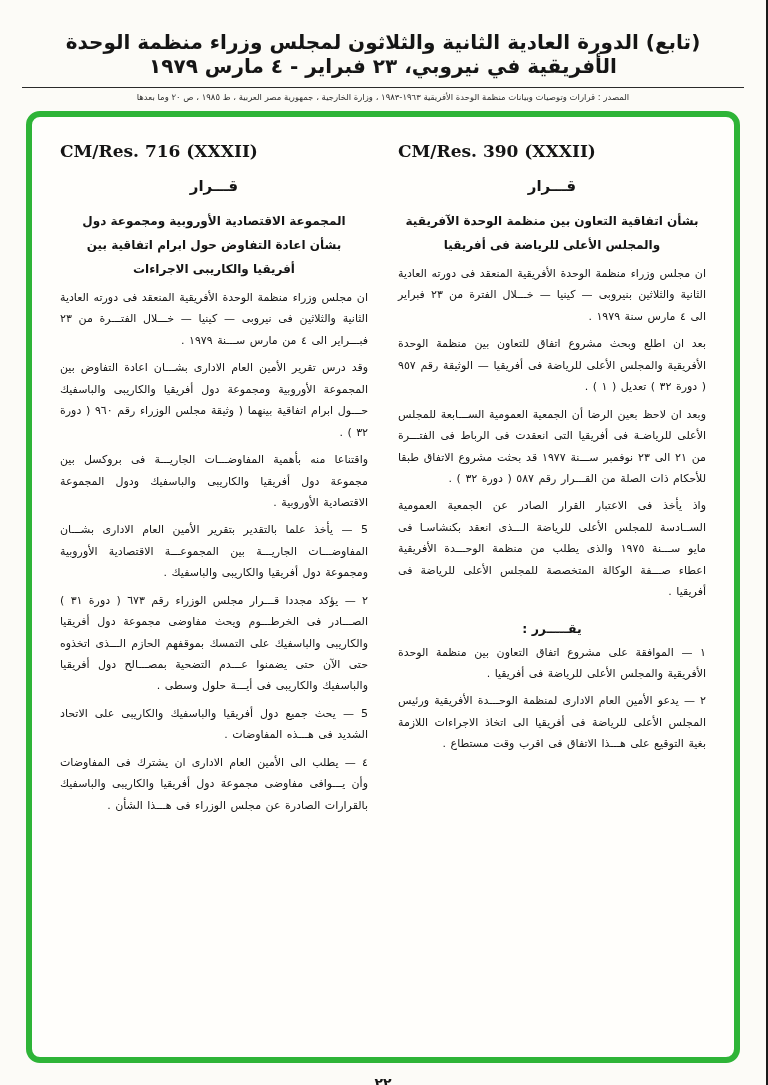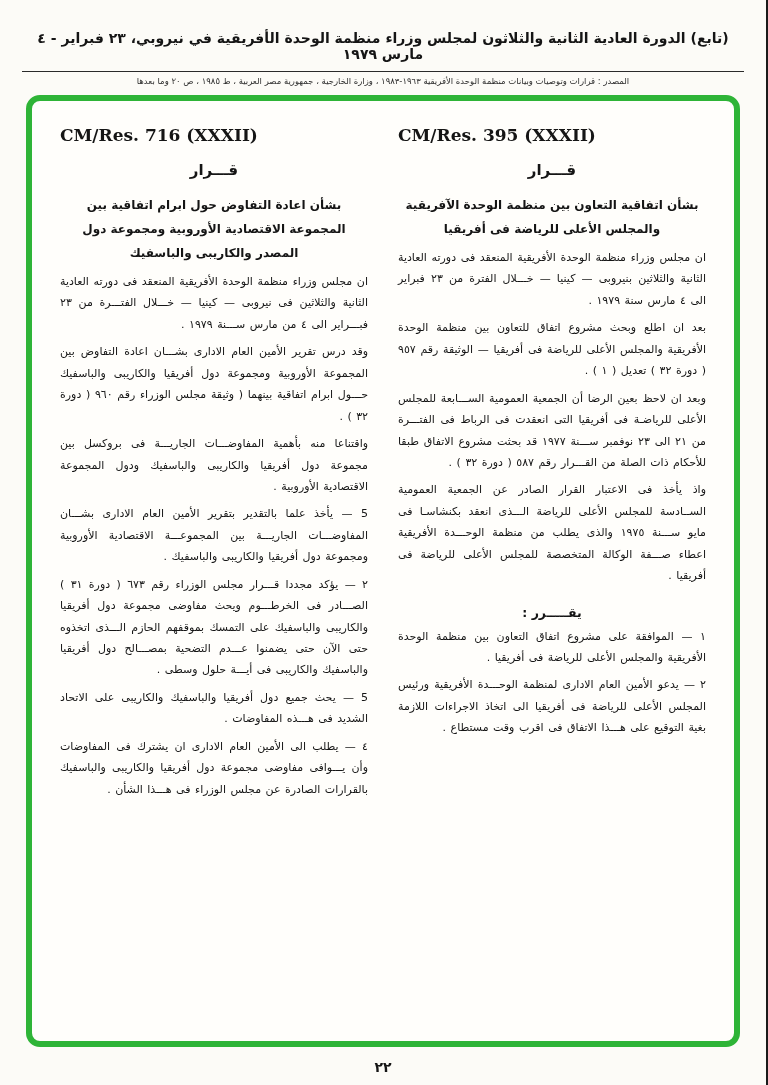--- a/index.html
+++ b/index.html
@@ -13,21 +13,21 @@
   .page {
     position:relative;
     width:768px; height:1085px;
     background:#fcfbf7;
     overflow:hidden;
     border-right:2px solid #1a1a1a;
   }
   .header {
     text-align:center;
     font-weight:bold;
-    font-size:14px;
+    font-size:20px;
     padding:30px 20px 0 20px;
     letter-spacing:0.2px;
   }
   .header-rule {
     border-top:1.5px solid #2a2a2a;
     margin:9px 22px 4px 22px;
   }
   .source-line {
     font-size:8.5px;
     text-align:center;
@@ -97,21 +97,21 @@
 <div class="page">
 
   <div class="header">(تابع) الدورة العادية الثانية والثلاثون لمجلس وزراء منظمة الوحدة الأفريقية في نيروبي، ٢٣ فبراير - ٤ مارس ١٩٧٩</div>
   <div class="header-rule"></div>
   <div class="source-line">المصدر : قرارات وتوصيات وبيانات منظمة الوحدة الأفريقية ١٩٦٣-١٩٨٣ ، وزارة الخارجية ، جمهورية مصر العربية ، ط ١٩٨٥ ، ص ٢٠ وما بعدها</div>
 
   <div class="green-box">
     <div class="columns">
 
       <section class="col">
-        <div class="ref">CM/Res. 395 (XXXII)</div>
+        <div class="ref">CM/Res. 390 (XXXII)</div>
         <div class="decision-label">قـــرار</div>
         <div class="title-block">
             <p class="title-line">بشأن اتفاقية التعاون بين منظمة الوحدة الآفريقية</p>
             <p class="title-line">والمجلس الأعلى للرياضة فى أفريقيا</p>
           </div>
         <div class="body-block">
             <p class="para">ان مجلس وزراء منظمة الوحدة الأفريقية المنعقد فى دورته العادية الثانية والثلاثين بنيروبى — كينيا — خـــلال الفترة من ٢٣ فبراير الى ٤ مارس سنة ١٩٧٩ .</p>
             <p class="para">بعد ان اطلع وبحث مشروع اتفاق للتعاون بين منظمة الوحدة الأفريقية والمجلس الأعلى للرياضة فى أفريقيا — الوثيقة رقم ٩٥٧ ( دورة ٣٢ ) تعديل ( ١ ) .</p>
             <p class="para">وبعد ان لاحظ بعين الرضا أن الجمعية العمومية الســـابعة للمجلس الأعلى للرياضـة فى أفريقيا التى انعقدت فى الرباط فى الفتـــرة من ٢١ الى ٢٣ نوفمبر ســـنة ١٩٧٧ قد بحثت مشروع الاتفاق طبقا للأحكام ذات الصلة من القـــرار رقم ٥٨٧ ( دورة ٣٢ ) .</p>
             <p class="para">واذ يأخذ فى الاعتبار القرار الصادر عن الجمعية العمومية الســادسة للمجلس الأعلى للرياضة الـــذى انعقد بكنشاسـا فى مايو ســـنة ١٩٧٥ والذى يطلب من منظمة الوحـــدة الأفريقية اعطاء صـــفة الوكالة المتخصصة للمجلس الأعلى للرياضة فى أفريقيا .</p>
@@ -120,23 +120,23 @@
         <div class="body-block">
             <p class="para item">١ — الموافقة على مشروع اتفاق التعاون بين منظمة الوحدة الأفريقية والمجلس الأعلى للرياضة فى أفريقيا .</p>
             <p class="para item">٢ — يدعو الأمين العام الادارى لمنظمة الوحـــدة الأفريقية ورئيس المجلس الأعلى للرياضة فى أفريقيا الى اتخاذ الاجراءات اللازمة بغية التوقيع على هـــذا الاتفاق فى اقرب وقت مستطاع .</p>
           </div>
       </section>
 
       <section class="col">
         <div class="ref">CM/Res. 716 (XXXII)</div>
         <div class="decision-label">قـــرار</div>
         <div class="title-block">
+            <p class="title-line">المجموعة الاقتصادية الأوروبية ومجموعة دول</p>
             <p class="title-line">بشأن اعادة التفاوض حول ابرام اتفاقية بين</p>
-            <p class="title-line">المجموعة الاقتصادية الأوروبية ومجموعة دول</p>
-            <p class="title-line">المصدر والكاريبى والباسفيك</p>
+            <p class="title-line">أفريقيا والكاريبى الاجراءات</p>
           </div>
         <div class="body-block">
             <p class="para">ان مجلس وزراء منظمة الوحدة الأفريقية المنعقد فى دورته العادية الثانية والثلاثين فى نيروبى — كينيا — خـــلال الفتـــرة من ٢٣ فبـــراير الى ٤ من مارس ســـنة ١٩٧٩ .</p>
             <p class="para">وقد درس تقرير الأمين العام الادارى بشـــان اعادة التفاوض بين المجموعة الأوروبية ومجموعة دول أفريقيا والكاريبى والباسفيك حـــول ابرام اتفاقية بينهما ( وثيقة مجلس الوزراء رقم ٩٦٠ ( دورة ٣٢ ) .</p>
             <p class="para">واقتناعا منه بأهمية المفاوضـــات الجاريـــة فى بروكسل بين مجموعة دول أفريقيا والكاريبى والباسفيك ودول المجموعة الاقتصادية الأوروبية .</p>
           </div>
         <div class="body-block">
             <p class="para item">5 — يأخذ علما بالتقدير بتقرير الأمين العام الادارى بشـــان المفاوضـــات الجاريـــة بين المجموعـــة الاقتصادية الأوروبية ومجموعة دول أفريقيا والكاريبى والباسفيك .</p>
             <p class="para item">٢ — يؤكد مجددا قـــرار مجلس الوزراء رقم ٦٧٣ ( دورة ٣١ ) الصـــادر فى الخرطـــوم ويحث مفاوضى مجموعة دول أفريقيا والكاريبى والباسفيك على التمسك بموقفهم الحازم الـــذى اتخذوه حتى الآن حتى يضمنوا عـــدم التضحية بمصـــالح دول أفريقيا والباسفيك والكاريبى فى أيـــة حلول وسطى .</p>
             <p class="para item">5 — يحث جميع دول أفريقيا والباسفيك والكاريبى على الاتحاد الشديد فى هـــذه المفاوضات .</p>

